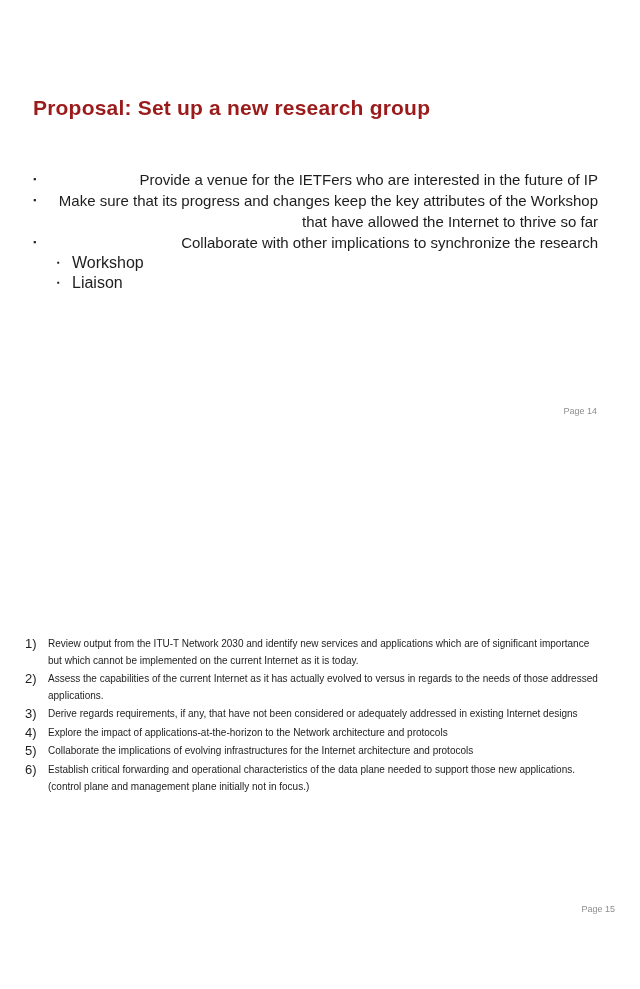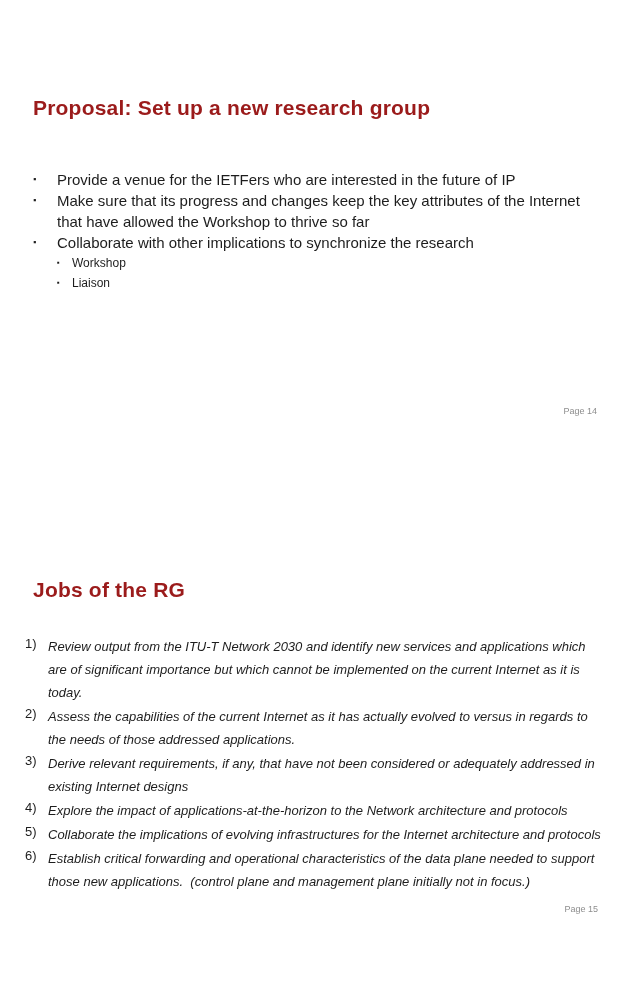--- a/index.html
+++ b/index.html
@@ -51,32 +51,33 @@
     flex: 0 0 24px;
     font-size: 9px;
     line-height: 21px;
     color: #1d1d1d;
   }
   .b-text {
     flex: 1;
     font-size: 15px;
     line-height: 21px;
     white-space: pre-wrap;
+    text-align: right;
   }
   .sub-bullets { margin-left: 24px; }
   .sb-item { display: flex; }
   .sb-marker {
     flex: 0 0 15px;
     font-size: 8px;
     line-height: 20px;
     color: #1d1d1d;
   }
   .sb-text {
     flex: 1;
-    font-size: 12px;
+    font-size: 16px;
     line-height: 20px;
     white-space: pre-wrap;
   }
 
   
   .numlist {
     position: absolute;
     left: 25px;
     top: 141px; 
     width: 581px;
@@ -84,53 +85,52 @@
   }
   .n-item { display: flex; margin-bottom: 1px; }
   .n-marker {
     flex: 0 0 23px;
     font-size: 13px;
     line-height: 17.5px;
   }
   .n-text {
     flex: 1;
     max-width: 557px;
-    font-size: 13px;
-    line-height: 23px;
+    font-size: 10px;
+    line-height: 17px;
     white-space: pre-wrap;
-    font-style: italic;
   }
 
   .page-number {
     position: absolute;
     font-size: 9px;
     color: #8e8e8e;
     white-space: nowrap;
   }
   .slide-1 .page-number { top: 406px; right: 43px; padding-left: 32px; }
-  .slide-2 .page-number { top: 410px; right: 42px; } 
+  .slide-2 .page-number { top: 410px; right: 25px; } 
 </style>
 </head>
 <body>
 
 <div class="doc">
 
   <section class="slide slide-1">
     <h1 class="slide-title">Proposal: Set up a new research group</h1>
 
     <div class="bullets">
 
       <div class="b-item">
         <span class="b-marker">▪</span>
         <span class="b-text">Provide a venue for the IETFers who are interested in the future of IP</span>
       </div>
 
       <div class="b-item">
         <span class="b-marker">▪</span>
-        <span class="b-text">Make sure that its progress and changes keep the key attributes of the Internet that have allowed the Workshop to thrive so far</span>
+        <span class="b-text">Make sure that its progress and changes keep the key attributes of the Workshop that have allowed the Internet to thrive so far</span>
       </div>
 
       <div class="b-item">
         <span class="b-marker">▪</span>
         <span class="b-text">Collaborate with other implications to synchronize the research</span>
       </div>
 
       <div class="sub-bullets">
         <div class="sb-item">
           <span class="sb-marker">▪</span>
@@ -141,37 +141,36 @@
           <span class="sb-text">Liaison</span>
         </div>
       </div>
 
     </div>
 
     <div class="page-number">Page 14</div>
   </section>
 
   <section class="slide slide-2">
-    <h1 class="slide-title">Jobs of the RG</h1>
 
     <div class="numlist">
 
       <div class="n-item">
         <span class="n-marker">1)</span>
         <span class="n-text">Review output from the ITU-T Network 2030 and identify new services and applications which are of significant importance but which cannot be implemented on the current Internet as it is today.</span>
       </div>
 
       <div class="n-item">
         <span class="n-marker">2)</span>
         <span class="n-text">Assess the capabilities of the current Internet as it has actually evolved to versus in regards to the needs of those addressed applications.</span>
       </div>
 
       <div class="n-item">
         <span class="n-marker">3)</span>
-        <span class="n-text">Derive relevant requirements, if any, that have not been considered or adequately addressed in existing Internet designs</span>
+        <span class="n-text">Derive regards requirements, if any, that have not been considered or adequately addressed in existing Internet designs</span>
       </div>
 
       <div class="n-item">
         <span class="n-marker">4)</span>
         <span class="n-text">Explore the impact of applications-at-the-horizon to the Network architecture and protocols</span>
       </div>
 
       <div class="n-item">
         <span class="n-marker">5)</span>
         <span class="n-text">Collaborate the implications of evolving infrastructures for the Internet architecture and protocols</span>

